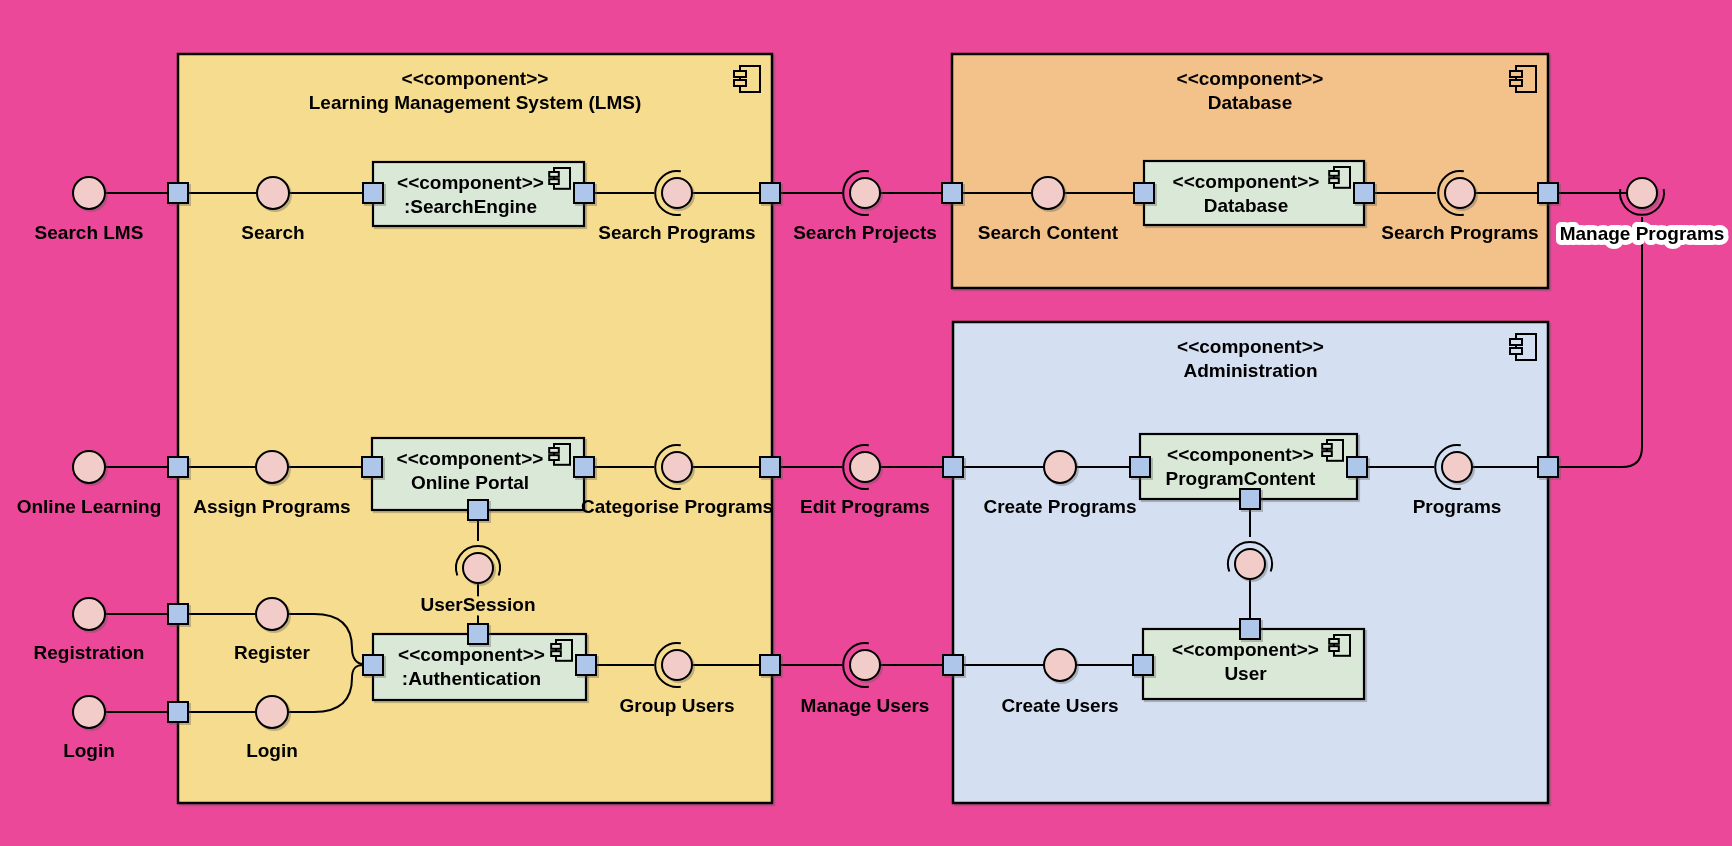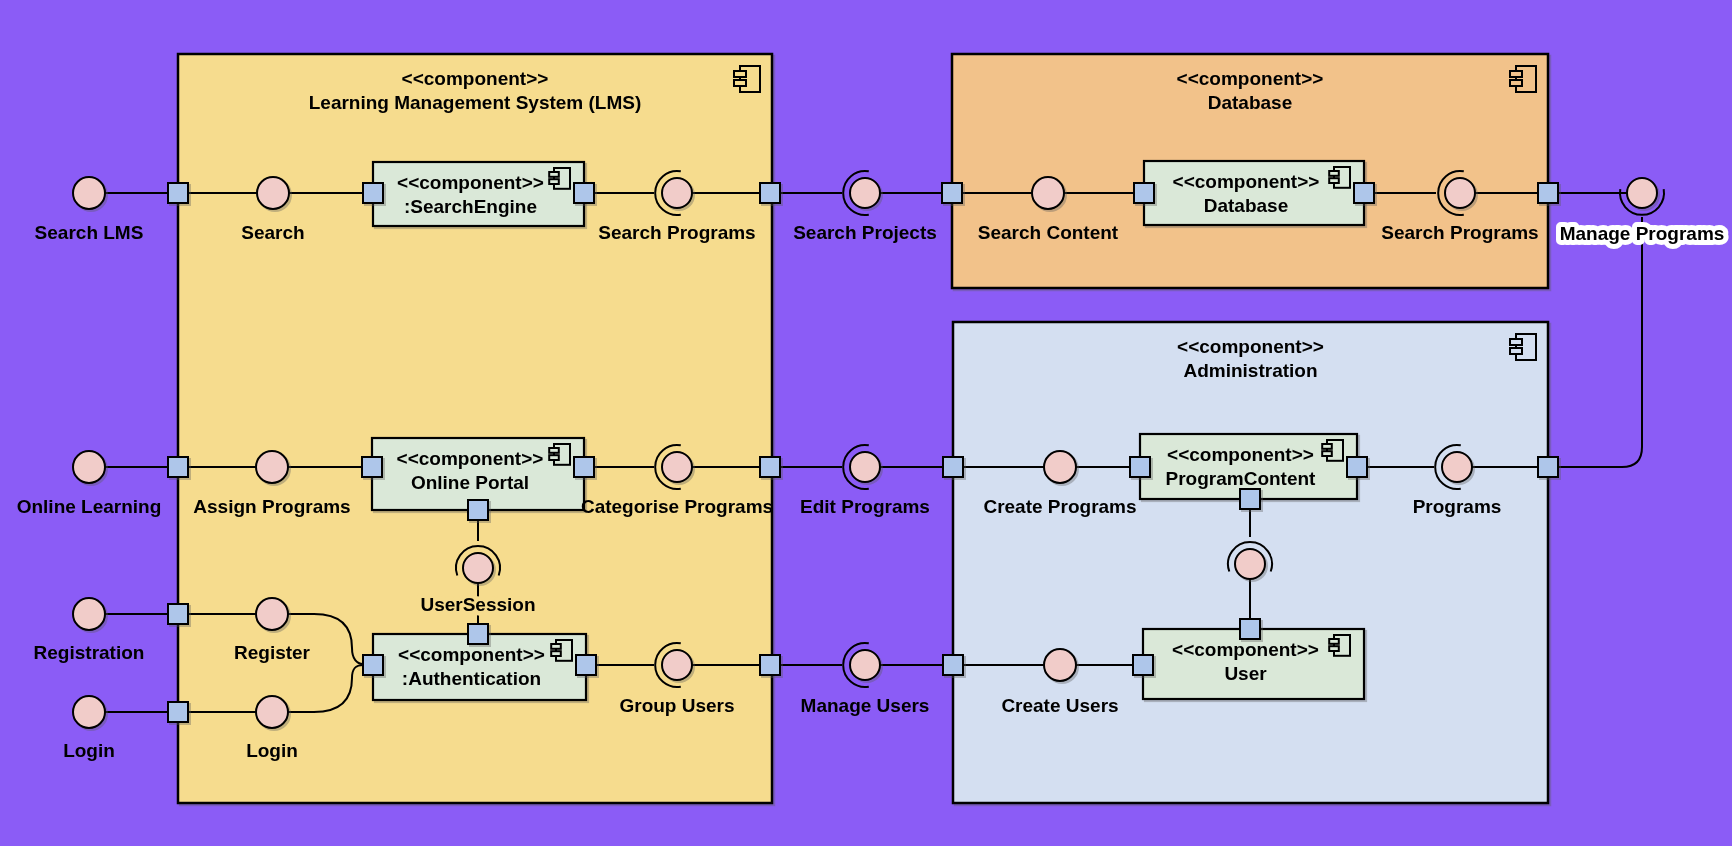--- a/index.html
+++ b/index.html
@@ -1,16 +1,16 @@
 <!DOCTYPE html>
 <html><head>
 <meta charset="utf-8">
 <style>
   html,body{margin:0;padding:0;background:#ffffff;}
-  #stage{width:1732px;height:846px;position:relative;background:#8b5cf6;overflow:hidden;}
+  #stage{width:1732px;height:846px;position:relative;background:#ec4899;overflow:hidden;}
   svg{display:block;}
   .lbl{font:bold 19px "Liberation Sans", sans-serif;fill:#000;}
   .shadow{filter:drop-shadow(2px 2px 0 rgba(90,90,90,0.35));}
 </style>
 </head>
 <body>
 
 <div id="stage">
     <svg width="1732" height="846" viewBox="0 0 1732 846">
       <g>

